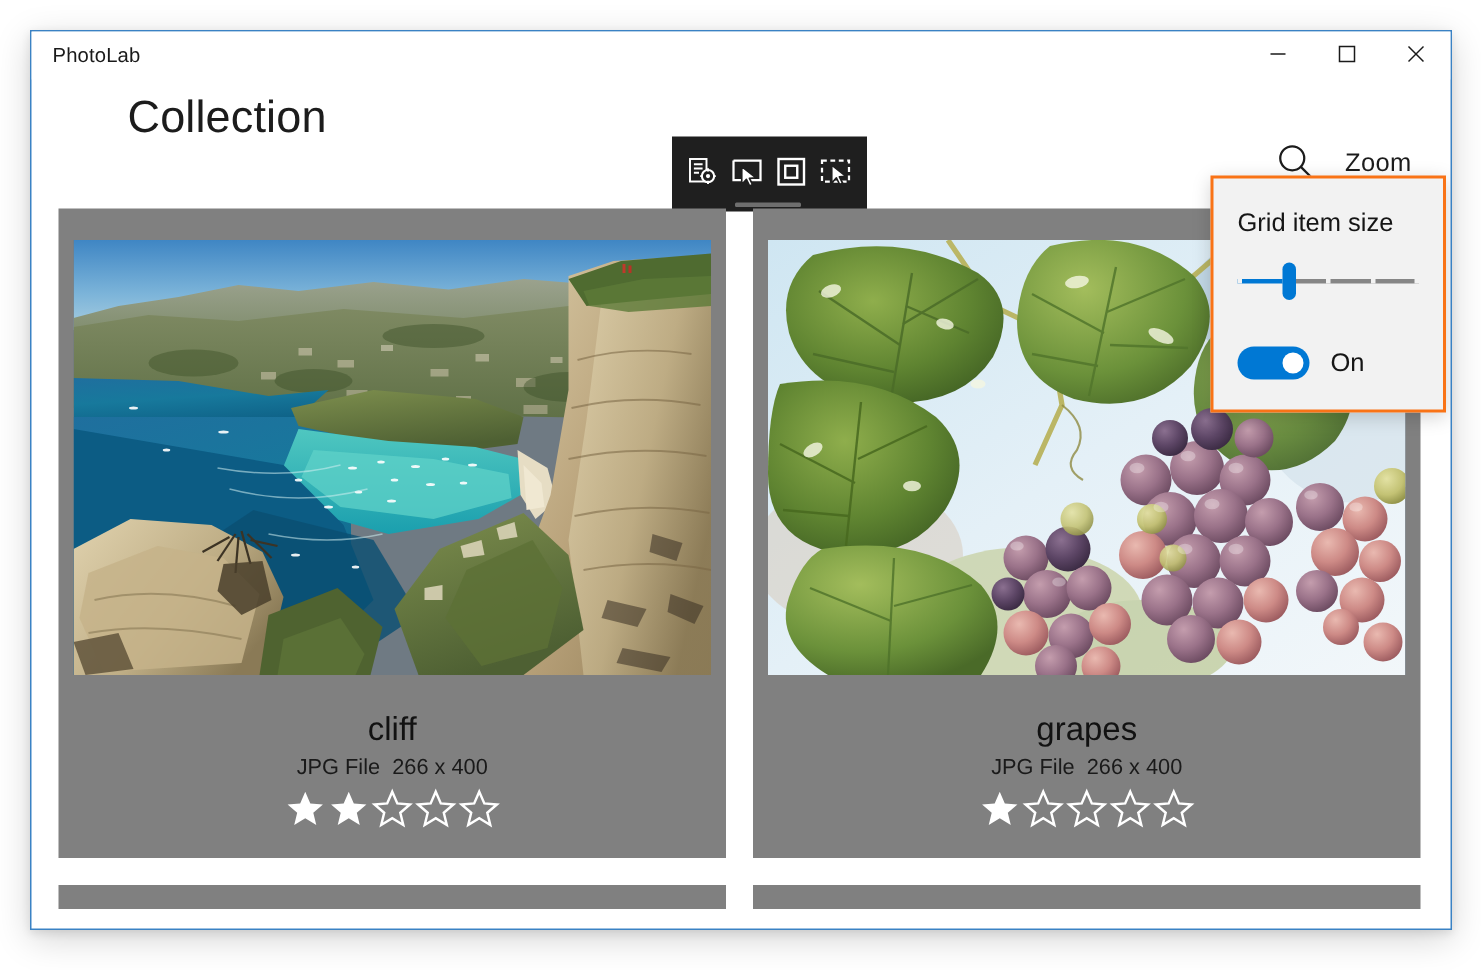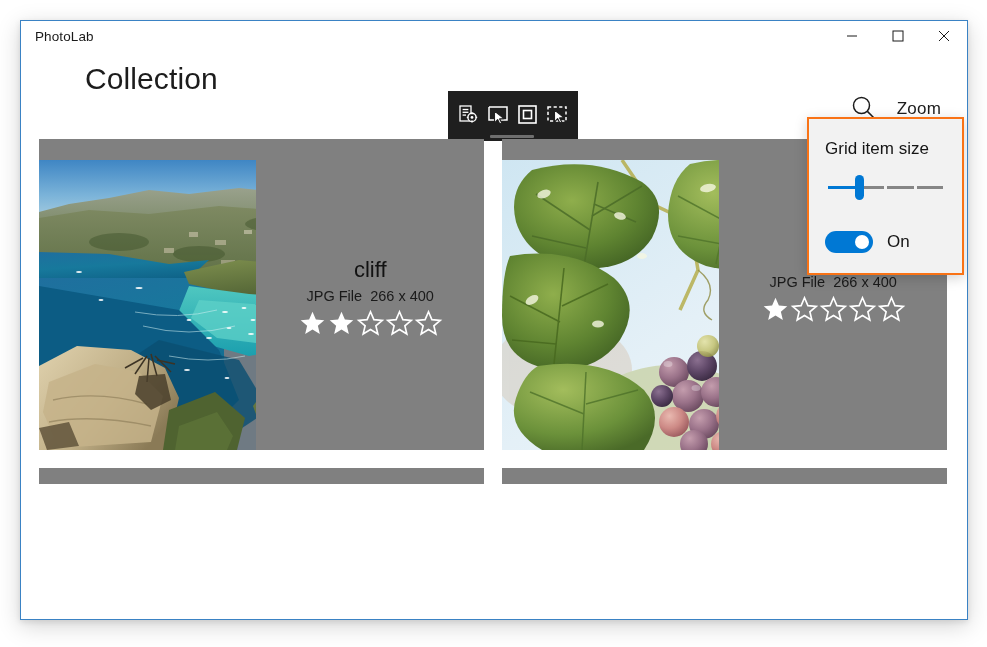--- a/index.html
+++ b/index.html
@@ -155,21 +155,21 @@
   }
   #grid-inner {
     display: flex;
     flex-wrap: wrap;
     gap: 18px;
   }
   .photo-card {
     width: 445px;
     background: #808080;
     display: flex;
-    flex-direction: row;
+    flex-direction: column;
     align-items: center;
     cursor: default;
   }
   .card-image-frame {
     width: 425px;
     height: 290px;
     margin: 21px 0 0 0;
     overflow: hidden;
     position: relative;
     background: #6f7a83;
@@ -784,20 +784,21 @@
                 <ellipse cx="206" cy="28" rx="8" ry="4" transform="rotate(-10 206 28)"></ellipse>
                 <ellipse cx="262" cy="64" rx="9" ry="4" transform="rotate(25 262 64)"></ellipse>
                 <ellipse cx="30" cy="140" rx="7" ry="4" transform="rotate(-30 30 140)"></ellipse>
                 <ellipse cx="96" cy="164" rx="6" ry="3.5"></ellipse>
                 <ellipse cx="140" cy="96" rx="5" ry="3"></ellipse>
               </g>
             </svg>
           </div>
 
           <div class="card-meta">
+            <div class="card-name">grapes</div>
             <div class="card-subtitle">
               <span>JPG File</span>&nbsp;&nbsp;<span>266 x 400</span>
             </div>
             <div class="card-rating">
               <span class="star">
                 <svg width="29" height="28" viewBox="0 0 24 24">
                     <path d="M12 2.4 L14.9 9.1 L22.1 9.7 L16.6 14.4 L18.3 21.4 L12 17.6 L5.7 21.4 L7.4 14.4 L1.9 9.7 L9.1 9.1 Z" fill="#ffffff"></path>
                   </svg>
               </span>
               <span class="star">

